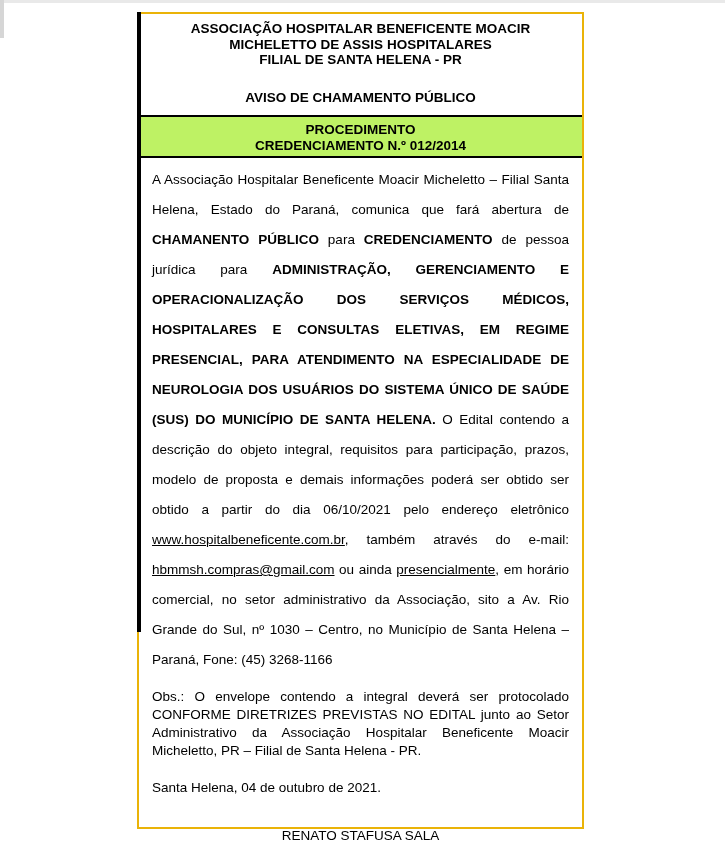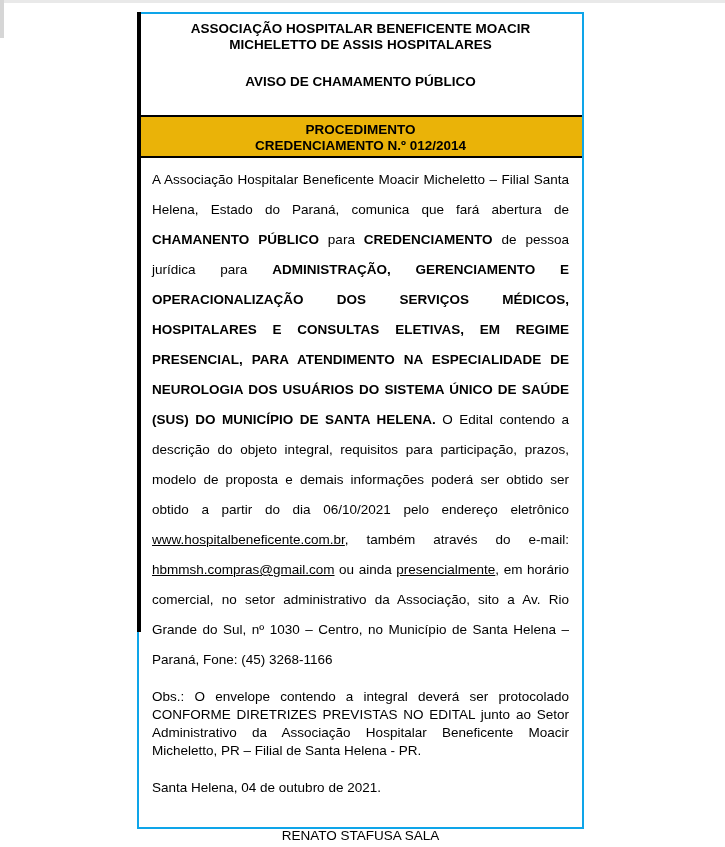--- a/index.html
+++ b/index.html
@@ -16,21 +16,21 @@
     position:absolute;top:0;left:0;width:725px;height:3px;
     background:#e9e9e9;
   }
   .left-sliver{
     position:absolute;top:0;left:0;width:4px;height:38px;
     background:#d6d6d6;
   }
   .doc{
     position:absolute;left:137px;top:12px;width:447px;height:817px;
     box-sizing:border-box;
-    border:2px solid #0ea5e9;
+    border:2px solid #eab308;
     background:#fff;
   }
   .thick-left{
     position:absolute;left:-2px;top:-2px;width:4px;height:620px;
     background:#000;
   }
   .sec{box-sizing:border-box;}
   .sec.header{
     height:103px;
     border-bottom:2px solid #000;
@@ -84,24 +84,25 @@
 <div>
   <div class="top-strip"></div>
   <div class="left-sliver"></div>
 
   <div class="doc">
     <div class="thick-left"></div>
 
     <div class="sec header">
       <div>ASSOCIAÇÃO HOSPITALAR BENEFICENTE MOACIR</div>
       <div>MICHELETTO DE ASSIS HOSPITALARES</div>
+      <div>FILIAL DE SANTA HELENA - PR</div>
       <div class="aviso">AVISO DE CHAMAMENTO PÚBLICO</div>
     </div>
 
-    <div class="sec gray" style="background:#eab308;">
+    <div class="sec gray" style="background:#bef264;">
       <div>PROCEDIMENTO</div>
       <div>CREDENCIAMENTO N.º 012/2014</div>
     </div>
 
     <div class="sec body">
       <p class="para1"><span>A Associação Hospitalar Beneficente Moacir Micheletto – Filial Santa Helena, Estado do Paraná, comunica que fará abertura de </span><span class="b">CHAMANENTO PÚBLICO</span><span> para </span><span class="b">CREDENCIAMENTO</span><span> de pessoa jurídica para </span><span class="b">ADMINISTRAÇÃO, GERENCIAMENTO E OPERACIONALIZAÇÃO DOS SERVIÇOS MÉDICOS, HOSPITALARES E CONSULTAS ELETIVAS, EM REGIME PRESENCIAL, PARA ATENDIMENTO NA ESPECIALIDADE DE NEUROLOGIA DOS USUÁRIOS DO SISTEMA ÚNICO DE SAÚDE (SUS) DO MUNICÍPIO DE SANTA HELENA.</span><span> O Edital contendo a descrição do objeto integral, requisitos para participação, prazos, modelo de proposta e demais informações poderá ser obtido  ser obtido a partir do dia 06/10/2021 pelo endereço eletrônico </span><span class="u">www.hospitalbeneficente.com.br</span><span>, também através do e-mail: </span><span class="u">hbmmsh.compras@gmail.com</span><span> ou ainda </span><span class="u">presencialmente</span><span>, em horário comercial, no setor administrativo da Associação, sito a Av. Rio Grande do Sul, nº 1030 – Centro, no Município de Santa Helena – Paraná, Fone: (45) 3268-1166</span></p>
       <p class="obs">Obs.: O envelope contendo a integral deverá ser protocolado CONFORME DIRETRIZES PREVISTAS NO EDITAL junto ao Setor Administrativo da Associação Hospitalar Beneficente Moacir Micheletto, PR – Filial de Santa Helena - PR.</p>
       <div class="date">Santa Helena, 04 de outubro de 2021.</div>
       <div class="sig">
         <div>RENATO STAFUSA SALA</div>

